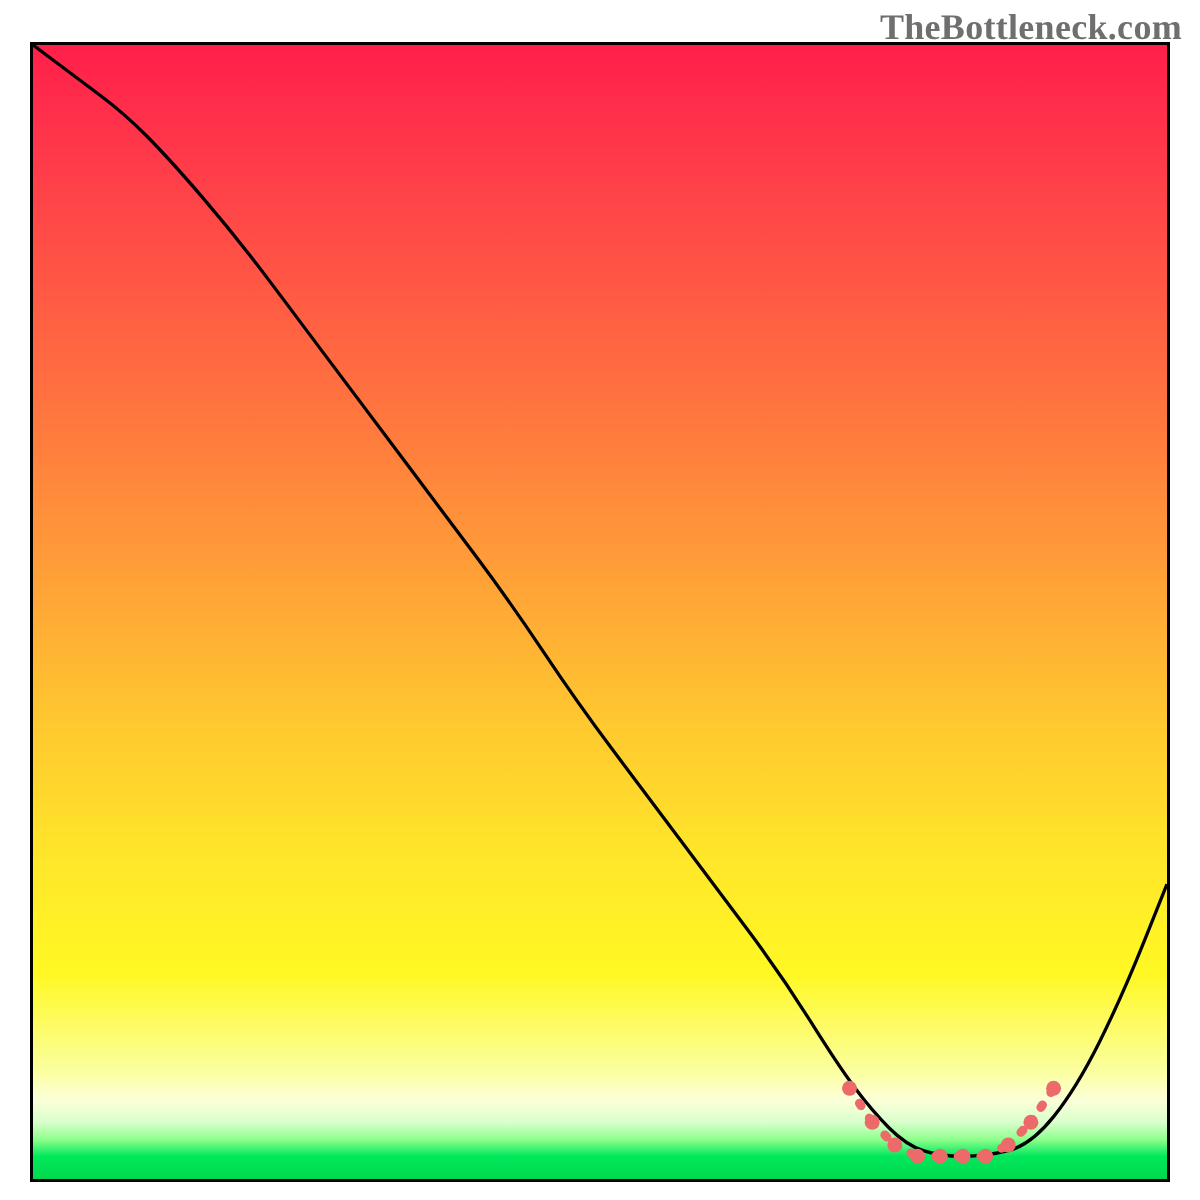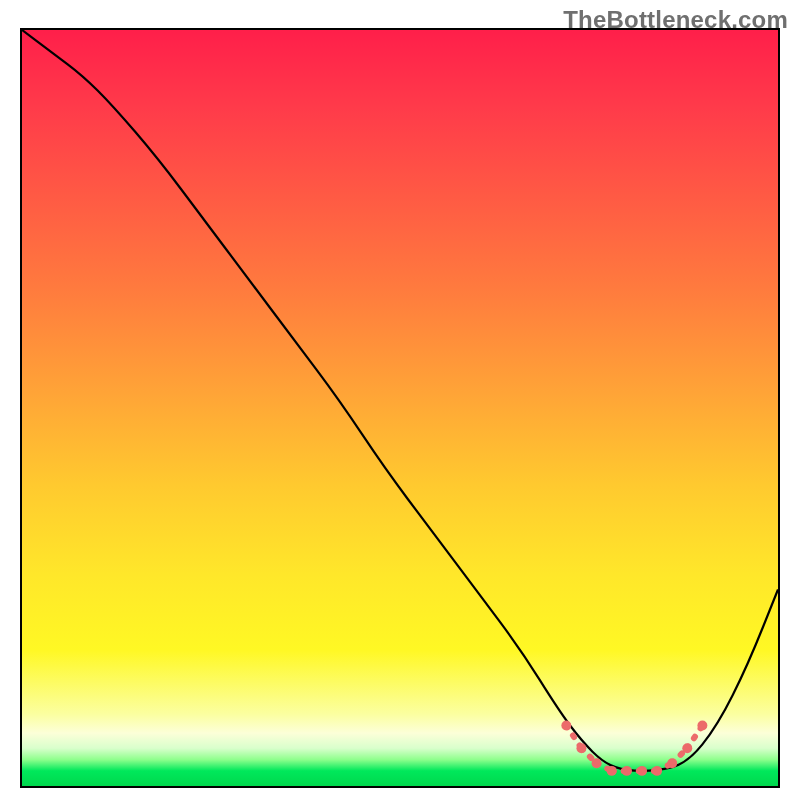--- a/index.html
+++ b/index.html
@@ -8,20 +8,21 @@
     width: 800px;
     height: 800px;
     background: #ffffff;
     font-family: Arial, Helvetica, sans-serif;
     overflow: hidden;
   }
   .frame {
     position: relative;
     width: 800px;
     height: 800px;
+    font-family: Liberation Serif, serif;
   }
   .watermark {
     position: absolute;
     top: 6px;
     right: 12px;
     color: #6f6f6f;
     font-size: 24px;
     font-weight: 600;
     letter-spacing: 0.2px;
   }

